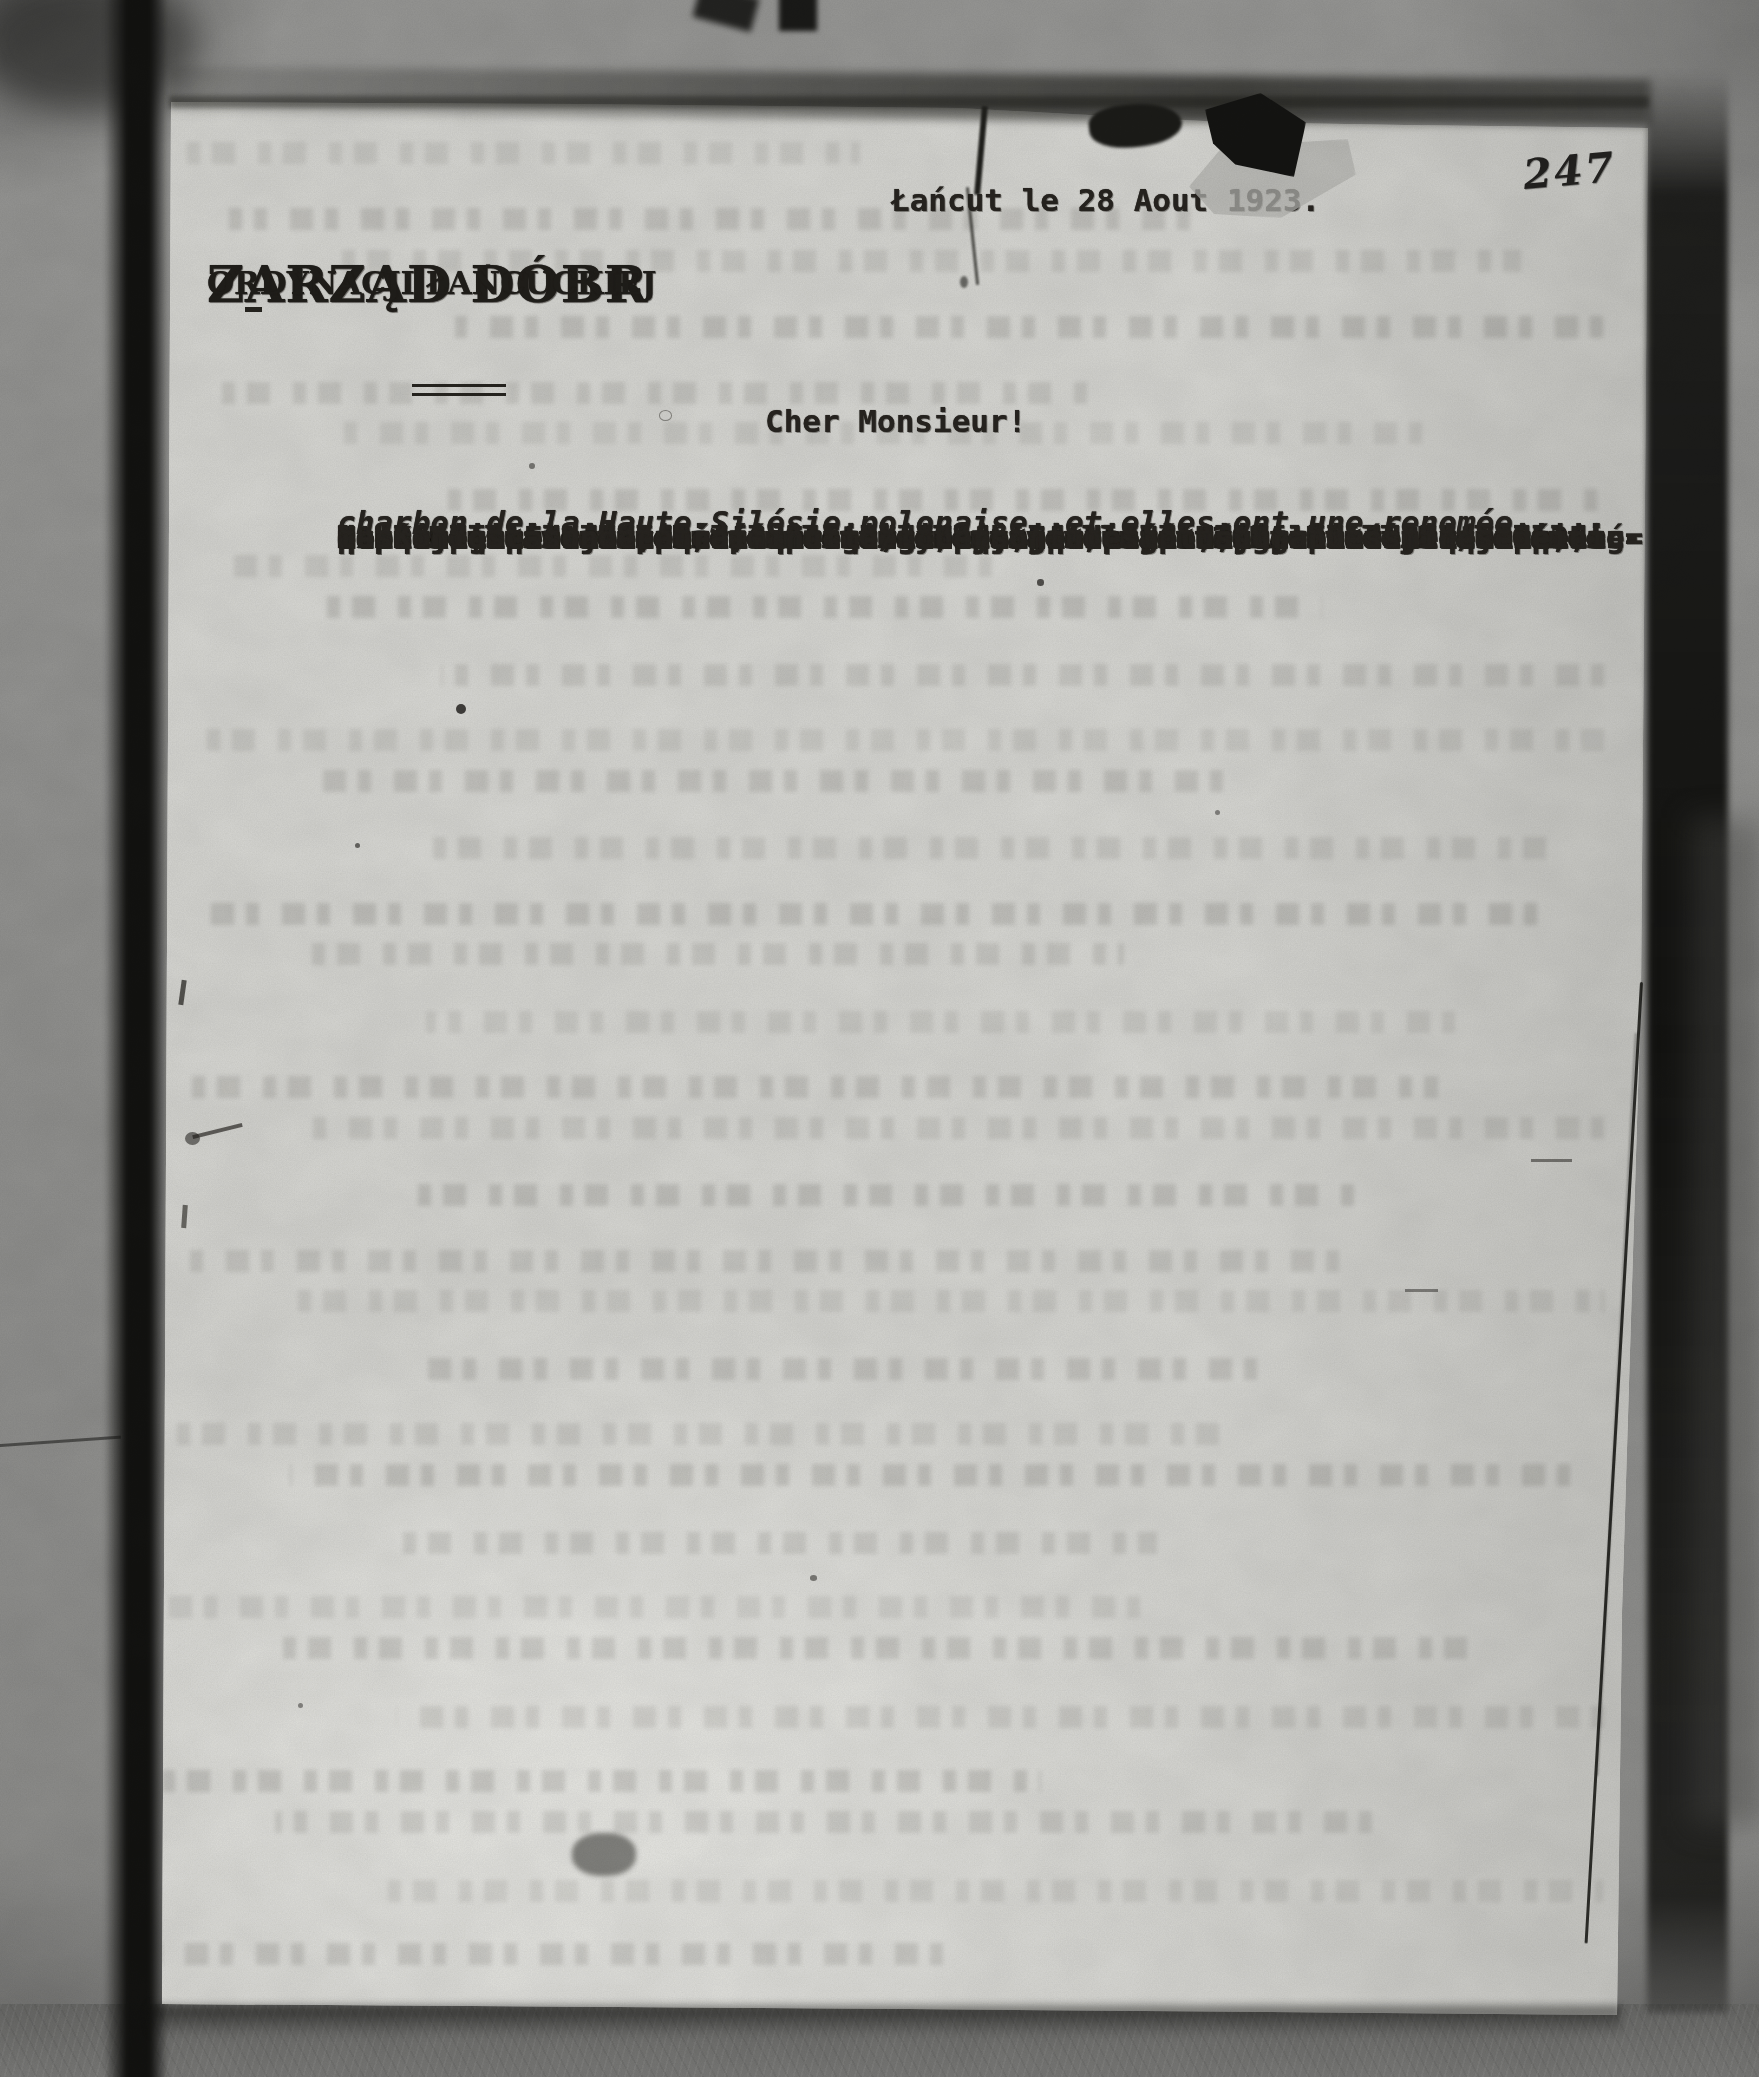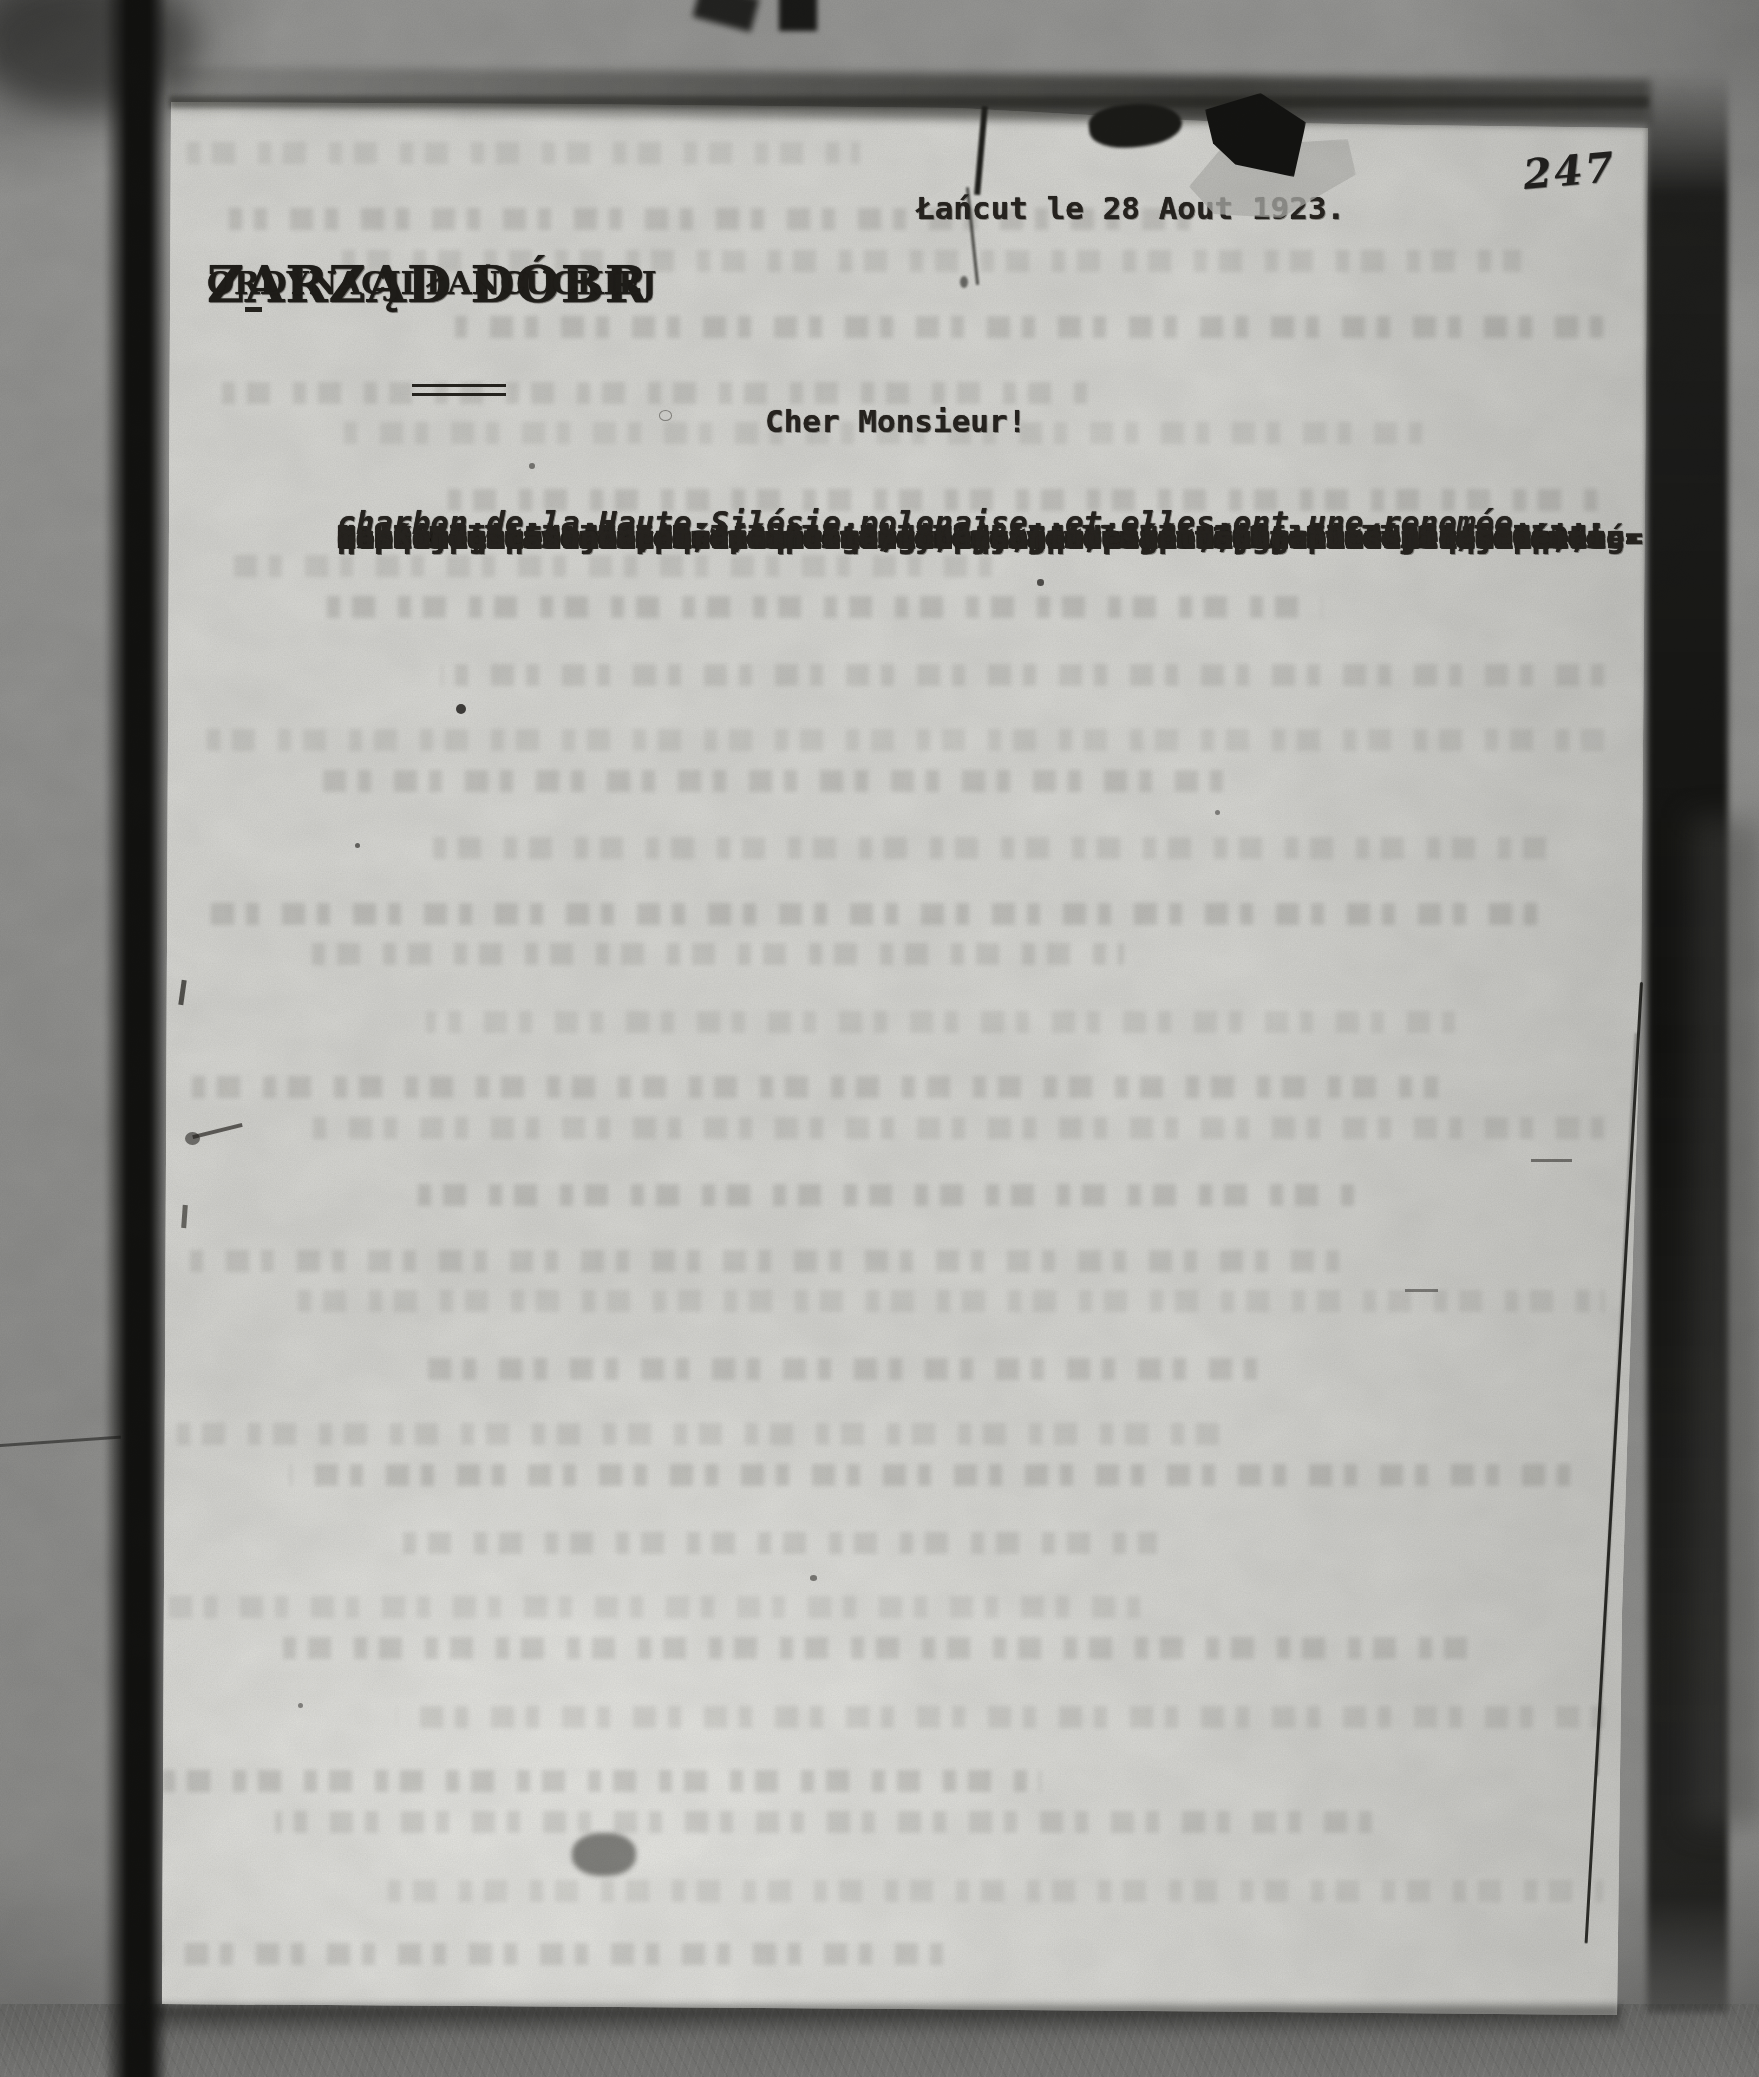--- a/index.html
+++ b/index.html
@@ -46,21 +46,21 @@
     font-family:"DejaVu Serif",serif;font-weight:700;
     text-shadow:0.8px 0.8px 0.8px rgba(32,30,26,.55), 0 0 0.8px rgba(32,30,26,.8);}
   .lh1{position:static;display:block;font-size:51px;letter-spacing:0.8px;line-height:1.1;}
   .lh2{position:static;display:block;font-size:31px;letter-spacing:0px;line-height:1.3;margin-top:6.6px;}
   .lh-dash{left:245px;top:307px;width:16.5px;height:5px;background:#26241f;}
   .lh-rule{left:412px;top:384px;width:94px;height:11.6px;
     border-top:3.3px solid #26241f;border-bottom:3.3px solid #26241f;}
 
   .typed{color:#272420;font-weight:700;white-space:nowrap;
     text-shadow:0 0 0.8px rgba(42,39,34,.95), 1px 1px 0.5px rgba(42,39,34,.4);}
-  .date-line{left:916px;top:182px;font-size:31px;margin-top:8px;}
+  .date-line{left:891px;top:182px;font-size:31px;}
   .salutation{left:765px;top:403px;font-size:31px;}
   .circle-mark{left:659px;top:410px;width:13.2px;height:10.7px;border:1.7px solid rgba(70,68,62,.55);border-radius:50%;}
 
   .page-number{left:1523px;top:147px;font-family:"DejaVu Serif",serif;font-style:italic;font-weight:700;
     font-size:41px;color:#22211f;transform:rotate(-5deg);letter-spacing:2.5px;
     text-shadow:0.8px 0.8px 0.8px rgba(30,30,28,.5);}
 
   .letter-body{left:337px;top:519px;width:1323px;font-size:31px;}
   .tline{position:static;display:block;height:55px;white-space:nowrap;}
   .tline.indent{padding-left:91px;}

